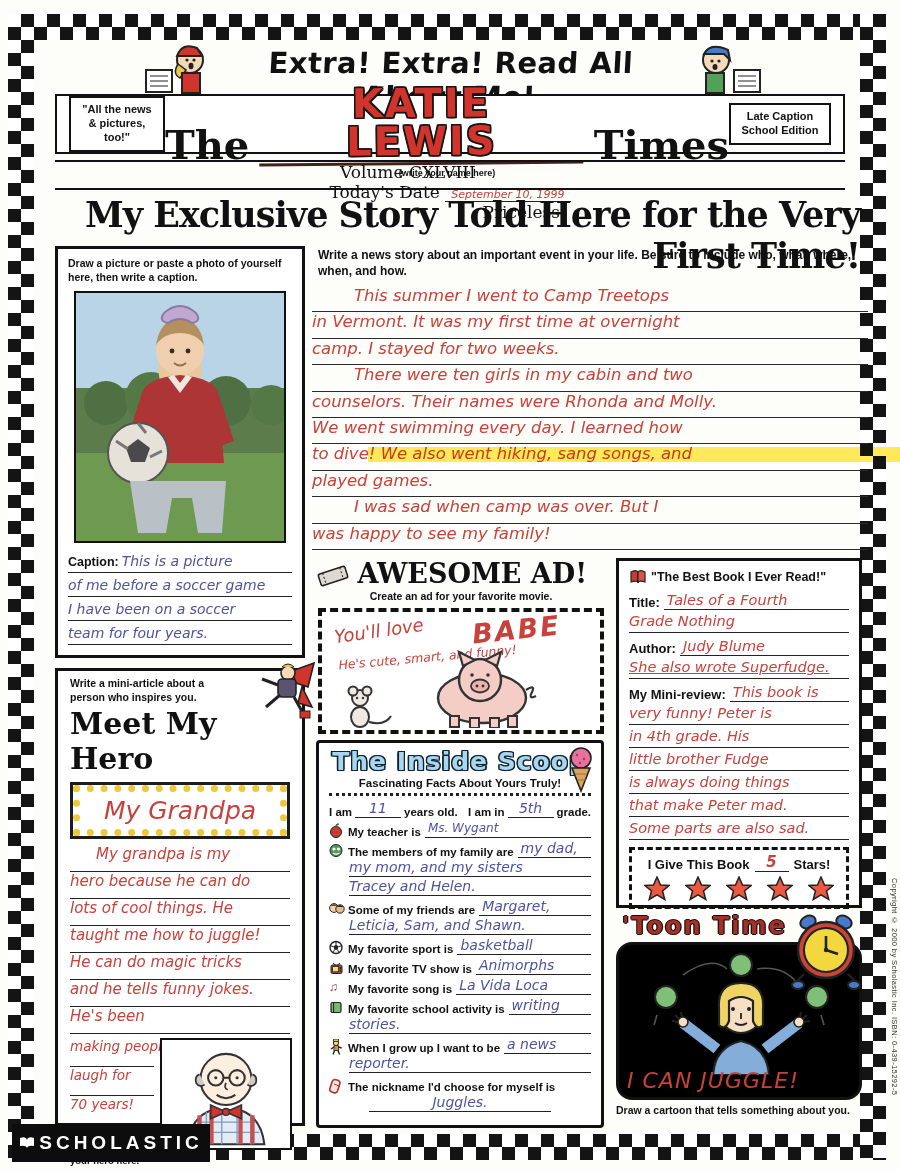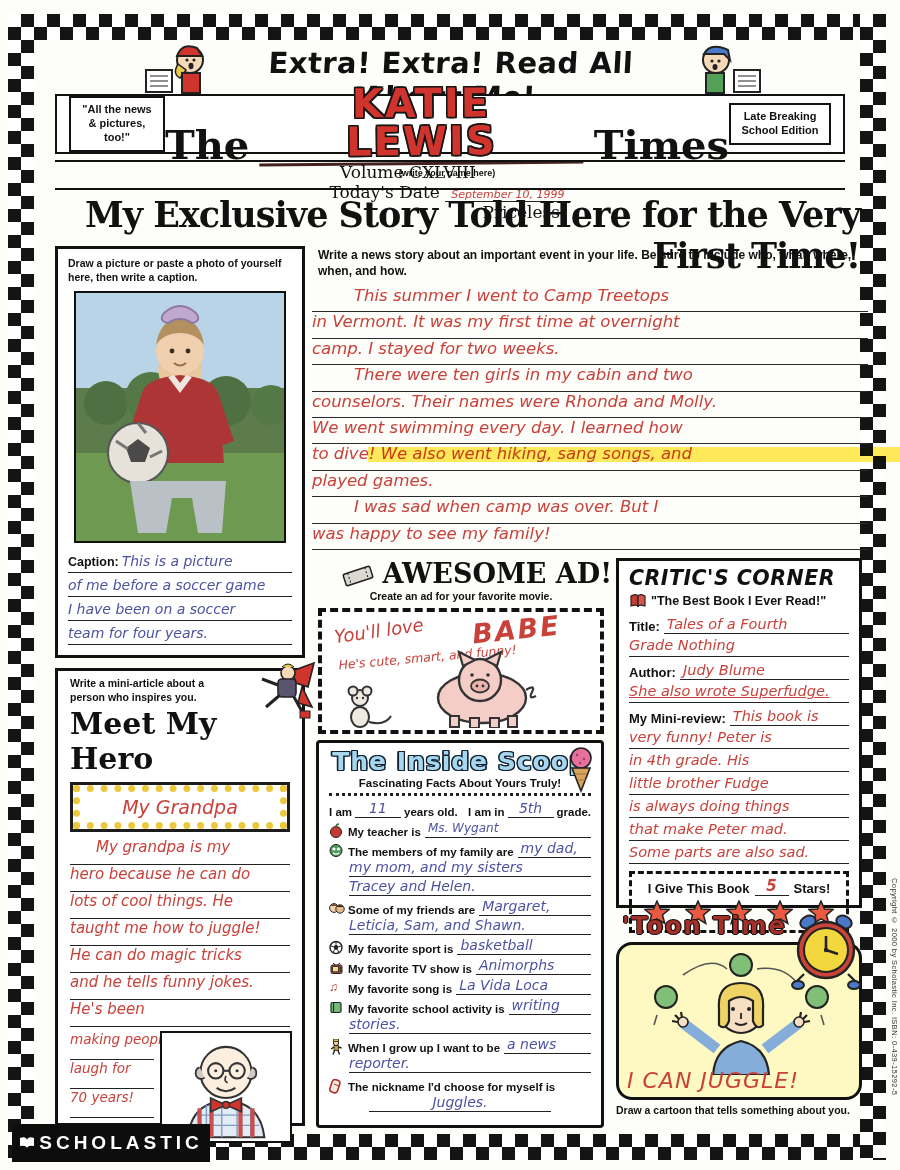--- a/index.html
+++ b/index.html
@@ -53,37 +53,37 @@
   
   .story-instr{position:absolute;left:318px;top:247px;width:542px;
      font-size:12px;font-weight:700;line-height:1.35;}
   .story-lines{position:absolute;left:312px;top:286px;width:556px;}
   .story-line{height:26.4px;border-bottom:1.6px solid #2a2a2a;font-size:16.5px;
      white-space:nowrap;overflow:visible;}
   .indent{padding-left:42px;}
   .highlight{position:absolute;left:368px;top:447px;width:532px;height:15px;
      background:rgba(255,230,45,.78);mix-blend-mode:multiply;z-index:40;}
   
-  .ad-title{position:absolute;left:326px;top:558px;width:286px;text-align:right;
+  .ad-title{position:absolute;left:318px;top:558px;width:286px;text-align:left;
      font-family:"DejaVu Serif",serif;font-weight:700;font-size:27px;}
   .ad-sub{position:absolute;left:318px;top:590px;width:286px;text-align:center;
      font-size:10.5px;font-weight:700;}
   .ad-box{position:absolute;left:318px;top:608px;width:286px;height:126px;
      border:4px dashed #111;background:#fff;}
   .ad-l1{position:absolute;left:12px;top:8px;font-size:18px;transform:rotate(-8deg);}
   .ad-movie{position:absolute;left:150px;top:2px;font-size:27px;font-weight:800;transform:rotate(-6deg);
      letter-spacing:2px;}
   .ad-l2{position:absolute;left:16px;top:34px;width:262px;font-size:12.5px;transform:rotate(-5deg);}
   
   .hero-box{position:absolute;left:55px;top:668px;width:250px;height:458px;
      border:3px solid #111;background:#fff;padding:6px 12px;}
   .hero-title{font-family:"DejaVu Serif",serif;font-weight:700;font-size:30px;margin-top:2px;}
   .bead-frame{margin-top:6px;background:#1c1c1c;border:2px solid #1c1c1c;padding:1px;}
   .beads{border:7px dotted #ecc93c;background:#fff;padding:4px 2px;text-align:center;}
-  .hero-name{font-size:19px;}
+  .hero-name{font-size:25px;}
   .hero-lines{margin-top:6px;font-size:15px;}
   .hero-line{height:27px;border-bottom:1.5px solid #222;white-space:nowrap;}
   .hero-bottom{display:flex;margin-top:4px;gap:6px;}
   .hero-side{width:84px;font-size:13.5px;}
   .hero-side-line{height:29px;border-bottom:1.5px solid #222;white-space:nowrap;}
   .hero-photo{width:132px;height:112px;border:2px solid #111;background:#fff;flex:none;}
   .hero-photo-instr{font-size:9.5px;font-weight:700;line-height:1.3;margin-top:5px;width:84px;}
   
   .scoop-box{position:absolute;left:316px;top:740px;width:288px;height:388px;
      border:3px solid #111;border-radius:4px;background:#fff;padding:4px 10px;}
@@ -115,21 +115,21 @@
   .red-underline{text-decoration:underline;text-decoration-color:#c8413a;}
   .stars-box{border:3px dashed #111;margin-top:7px;padding:3px 6px 5px 6px;text-align:center;}
   .stars-label{font-size:13px;font-weight:700;display:flex;justify-content:center;align-items:flex-end;gap:5px;}
   .stars-num{font-size:15px;border-bottom:1.5px solid #222;min-width:34px;display:inline-block;}
   .stars-row{display:flex;justify-content:space-between;padding:4px 6px 0 6px;}
   
   .toon-title{position:absolute;left:622px;top:912px;font-size:24px;font-weight:800;color:#a33029;
      letter-spacing:2px;font-family:"DejaVu Sans",sans-serif;
      text-shadow:1.2px 0 #160d0d,-1.2px 0 #160d0d,0 1.2px #160d0d,0 -1.2px #160d0d;}
   .toon-box{position:absolute;left:616px;top:942px;width:246px;height:158px;
-     border:3px solid #111;border-radius:16px;background:#fef9c3;overflow:visible;}
+     border:3px solid #111;border-radius:16px;background:#000000;overflow:visible;}
   .toon-text{position:absolute;left:8px;bottom:4px;font-size:22px;letter-spacing:1px;white-space:nowrap;}
   .toon-instr{position:absolute;left:616px;top:1104px;width:246px;font-size:10.5px;font-weight:700;}
   .clock{position:absolute;left:790px;top:912px;z-index:5;}
   
   .scholastic{position:absolute;left:12px;top:1124px;width:198px;height:38px;background:#0d0d0d;
      color:#fff;display:flex;align-items:center;justify-content:center;z-index:6;
      font-size:19px;letter-spacing:4px;font-weight:600;}
   .copyright{position:absolute;right:1px;top:878px;height:290px;writing-mode:vertical-rl;
      font-size:7.5px;color:#333;letter-spacing:.4px;}
 </style>
@@ -176,21 +176,21 @@
   <div class="banner-title">Extra! Extra! Read All About Me!</div>
 
   <div class="masthead">
     <div class="mast-side" style="width:96px;">"All the news &amp; pictures, too!"</div>
     <div class="mast-center">
       <span class="blackletter">The</span>
       <span class="kid-name">KATIE LEWIS</span>
       <span class="blackletter">Times</span>
       <span class="name-hint">(write your name here)</span>
     </div>
-    <div class="mast-side" style="width:102px;">Late Breaking School Edition</div>
+    <div class="mast-side" style="width:102px;">Late Caption School Edition</div>
   </div>
 
   <div class="volume-row">
     <div class="vol-left">Volume  CXLVIII</div>
     <div class="vol-center">
       <span>Today's Date</span>
       <span class="hw-red" style="border-bottom:1.5px solid #222;padding:0 6px;font-size:11px;">September 10, 1999</span>
     </div>
     <div class="vol-right">Priceless</div>
   </div>
@@ -467,21 +467,20 @@
       <span class="scoop-icon"><svg width="14" height="16" viewBox="0 0 14 16">
             <rect x="2" y="2" width="8" height="13" rx="3" transform="rotate(18 7 8)" fill="#efe9e2" stroke="#b03228" stroke-width="1.6"></rect>
             <line x1="5" y1="6" x2="10" y2="8" stroke="#b03228"></line>
           </svg></span>
       <span>The  nickname I'd choose for myself is</span>
     </div>
     <div class="scoop-cont hw-blue" style="text-align:center;margin-left:40px;margin-right:40px;">Juggles.</div>
   </div>
 
   <div class="critic-box">
-    <div class="critic-title">CRITIC'S CORNER</div>
     <div class="critic-sub">
       <svg width="18" height="16" viewBox="0 0 18 16">
         <path d="M2 3 q7 -3 7 1 v10 q0 -3 -7 -1 Z" fill="#c43c32" stroke="#222" stroke-width="1.2"></path>
         <path d="M16 3 q-7 -3 -7 1 v10 q0 -3 7 -1 Z" fill="#d95349" stroke="#222" stroke-width="1.2"></path>
       </svg>
       <span>"The Best Book I Ever Read!"</span>
     </div>
     <div class="critic-line">
       <span>Title:</span>
         <span style="width:4px;"></span>

